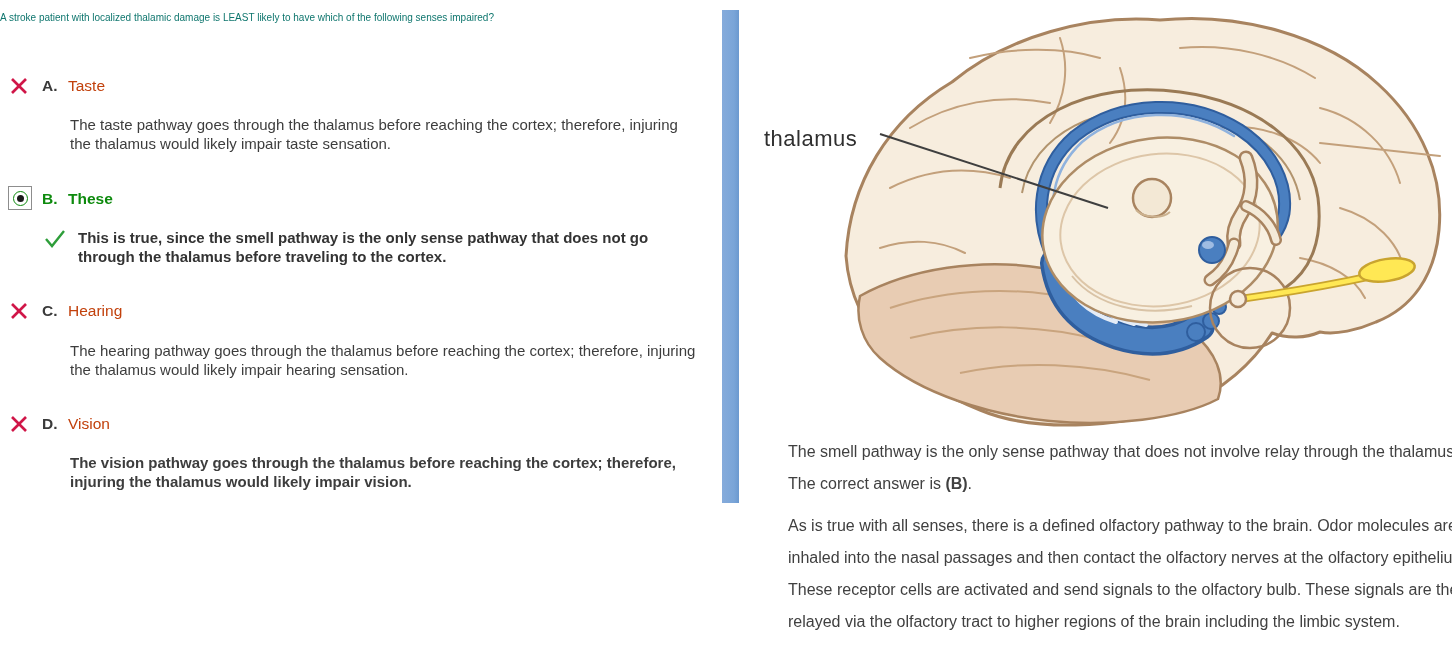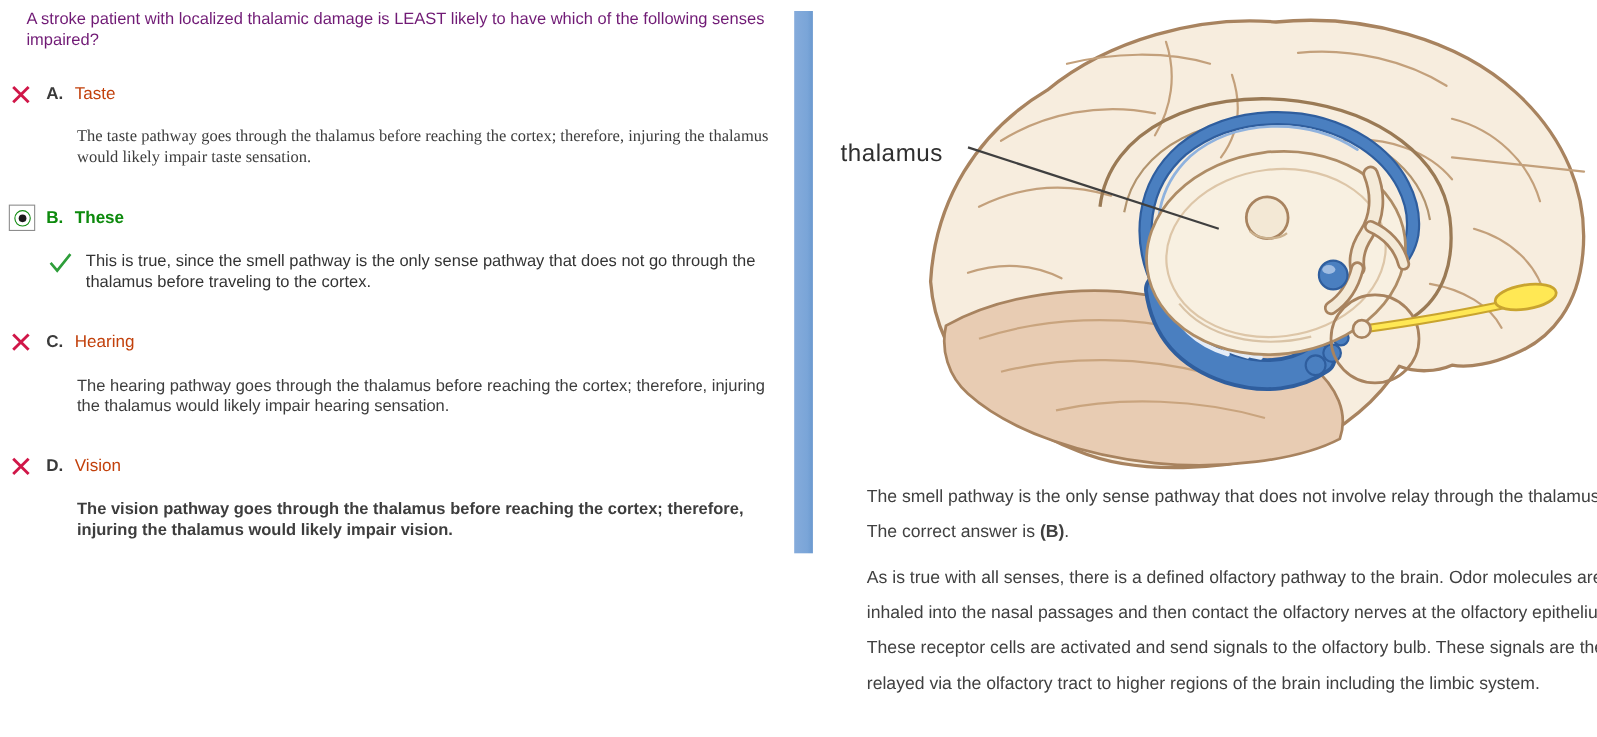--- a/index.html
+++ b/index.html
@@ -2,38 +2,38 @@
 <html><head>
 <meta charset="utf-8">
 <style>
   * { margin:0; padding:0; box-sizing:border-box; }
   html,body { width:1452px; height:670px; background:#ffffff; overflow:hidden;
               font-family:"Liberation Sans", sans-serif; }
   .stage { position:relative; width:1452px; height:670px; background:#fff; }
 
   
   .q-panel { position:absolute; left:0; top:0; width:720px; height:670px; }
-  .question-text { position:absolute; left:24px; top:8px; width:700px;
-                   font-size:15px; line-height:19px; color:#701a75; }
+  .question-text { position:absolute; left:0; top:8px; width:700px;
+                   font-size:10px; line-height:19px; color:#0f766e; }
   .opt-row { position:absolute; left:8px; display:flex; align-items:flex-start; }
   .opt-icon-slot { width:34px; flex:0 0 34px; position:relative; }
   .opt-letter { width:26px; flex:0 0 26px; font-weight:bold; font-size:15.5px;
                 color:#3a3a3a; line-height:20px; }
   .opt-label { font-size:15.5px; color:#c2410c; line-height:20px; }
   .opt--correct .opt-letter, .opt--correct .opt-label { color:#0d8a0d; font-weight:bold; }
   .x-icon { position:absolute; left:2px; top:1px; }
   .radio-box { position:absolute; left:0; top:-3px; width:24px; height:24px;
                border:1px solid #8d8d8d; background:#fff;
                display:flex; align-items:center; justify-content:center; }
   .radio-ring { width:15px; height:15px; border:1.5px solid #0d8a0d; border-radius:50%;
                 display:flex; align-items:center; justify-content:center; }
   .radio-dot { width:7px; height:7px; border-radius:50%; background:#1a1a1a; }
   .opt-expl { position:absolute; left:70px; width:632px;
               font-size:15px; line-height:19px; color:#3d3d3d; }
-  .opt-expl--correct { left:44px; width:660px; font-weight:normal; color:#333333; }
+  .opt-expl--correct { left:44px; width:660px; font-weight:bold; color:#333333; }
   .opt-expl--correct .expl-text { display:block; margin-left:34px; width:625px; }
   .check-icon { position:absolute; left:0; top:1px; }
 
   
   .divider { position:absolute; left:722px; top:10px; width:17px; height:493px;
              background:linear-gradient(to right,#85abdb 0%,#7aa5d8 70%,#6b99cf 100%); }
 
   
   .figure-panel { position:absolute; left:760px; top:8px; width:692px; height:424px; }
   .figure-panel svg { position:absolute; left:0; top:0; }
@@ -56,21 +56,21 @@
     <div class="opt-row" style="top:76px;">
       <span class="opt-icon-slot">
         <svg class="x-icon" width="18" height="18" viewBox="0 0 18 18">
           <line x1="2" y1="2" x2="16" y2="16" stroke="#d01648" stroke-width="2.6"></line>
           <line x1="16" y1="2" x2="2" y2="16" stroke="#d01648" stroke-width="2.6"></line>
         </svg>
       </span>
       <span class="opt-letter">A.</span>
       <span class="opt-label">Taste</span>
     </div>
-    <div class="opt-expl" style="top:115px;font-family:Liberation Serif, serif;">The taste pathway goes through the thalamus before reaching the cortex; therefore, injuring the thalamus would likely impair taste sensation.</div>
+    <div class="opt-expl" style="top:115px;">The taste pathway goes through the thalamus before reaching the cortex; therefore, injuring the thalamus would likely impair taste sensation.</div>
 
     <div class="opt-row opt--correct" style="top:189px;">
       <span class="opt-icon-slot">
         <span class="radio-box">
           <span class="radio-ring">
               <span class="radio-dot"></span>
             </span>
         </span>
       </span>
       <span class="opt-letter">B.</span>

